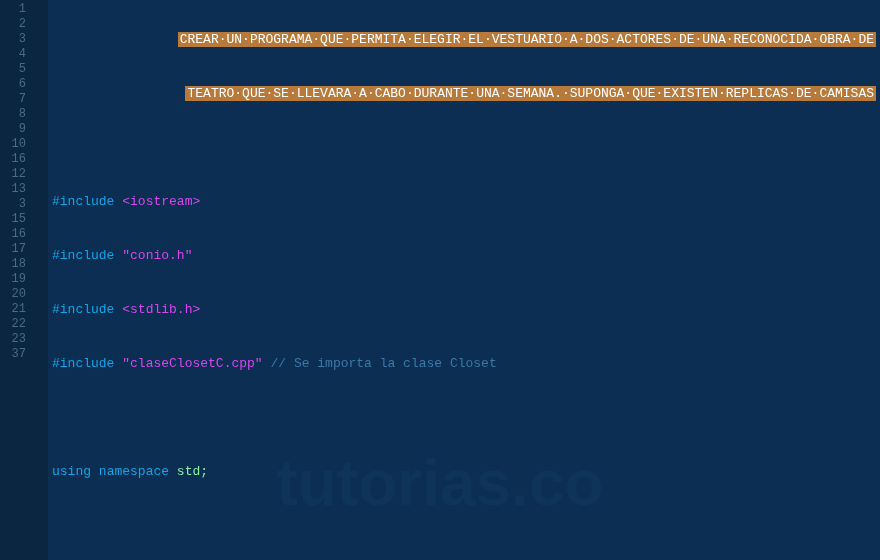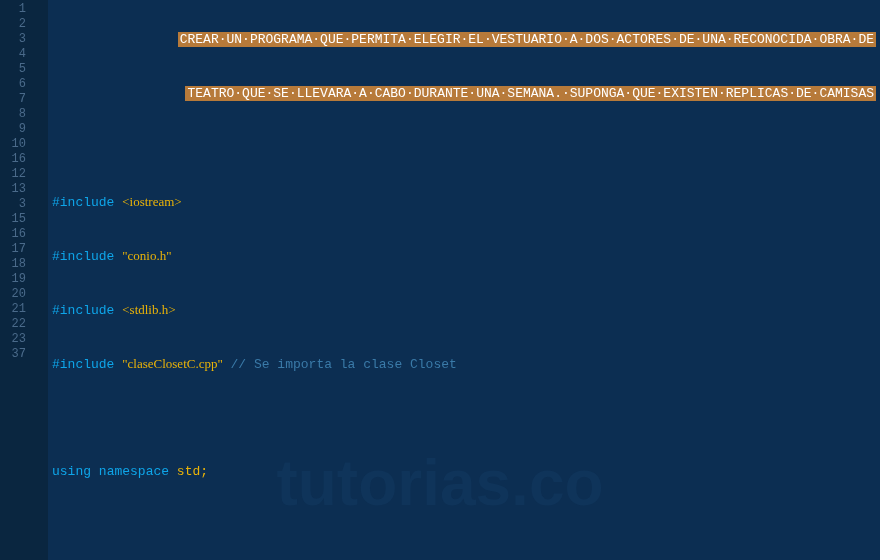--- a/index.html
+++ b/index.html
@@ -48,24 +48,24 @@
     position: relative;
   }
   .line { height: 24px; }
   .hl-comment-block {
     background: #b77a3a;
     color: #fff;
     padding: 0 2px;
   }
   .right-align { text-align: right; padding-right: 4px; }
   .kw { color: #0ea5e9; }
-  .str { color: #eab308; font-family: Liberation Serif, serif; }
+  .str { color: #d946ef; }
   .func { color: #3aa87a; }
   .comment { color: #3a7aa8; }
-  .id { color: #eab308; }
+  .id { color: #86efac; }
   .punct { color: #d0d0d0; }
   .watermark {
     position: absolute;
     bottom: 40px;
     left: 50%;
     transform: translateX(-50%);
     font-size: 64px;
     font-weight: bold;
     color: rgba(20, 60, 100, 0.45);
     font-family: Arial, sans-serif;

